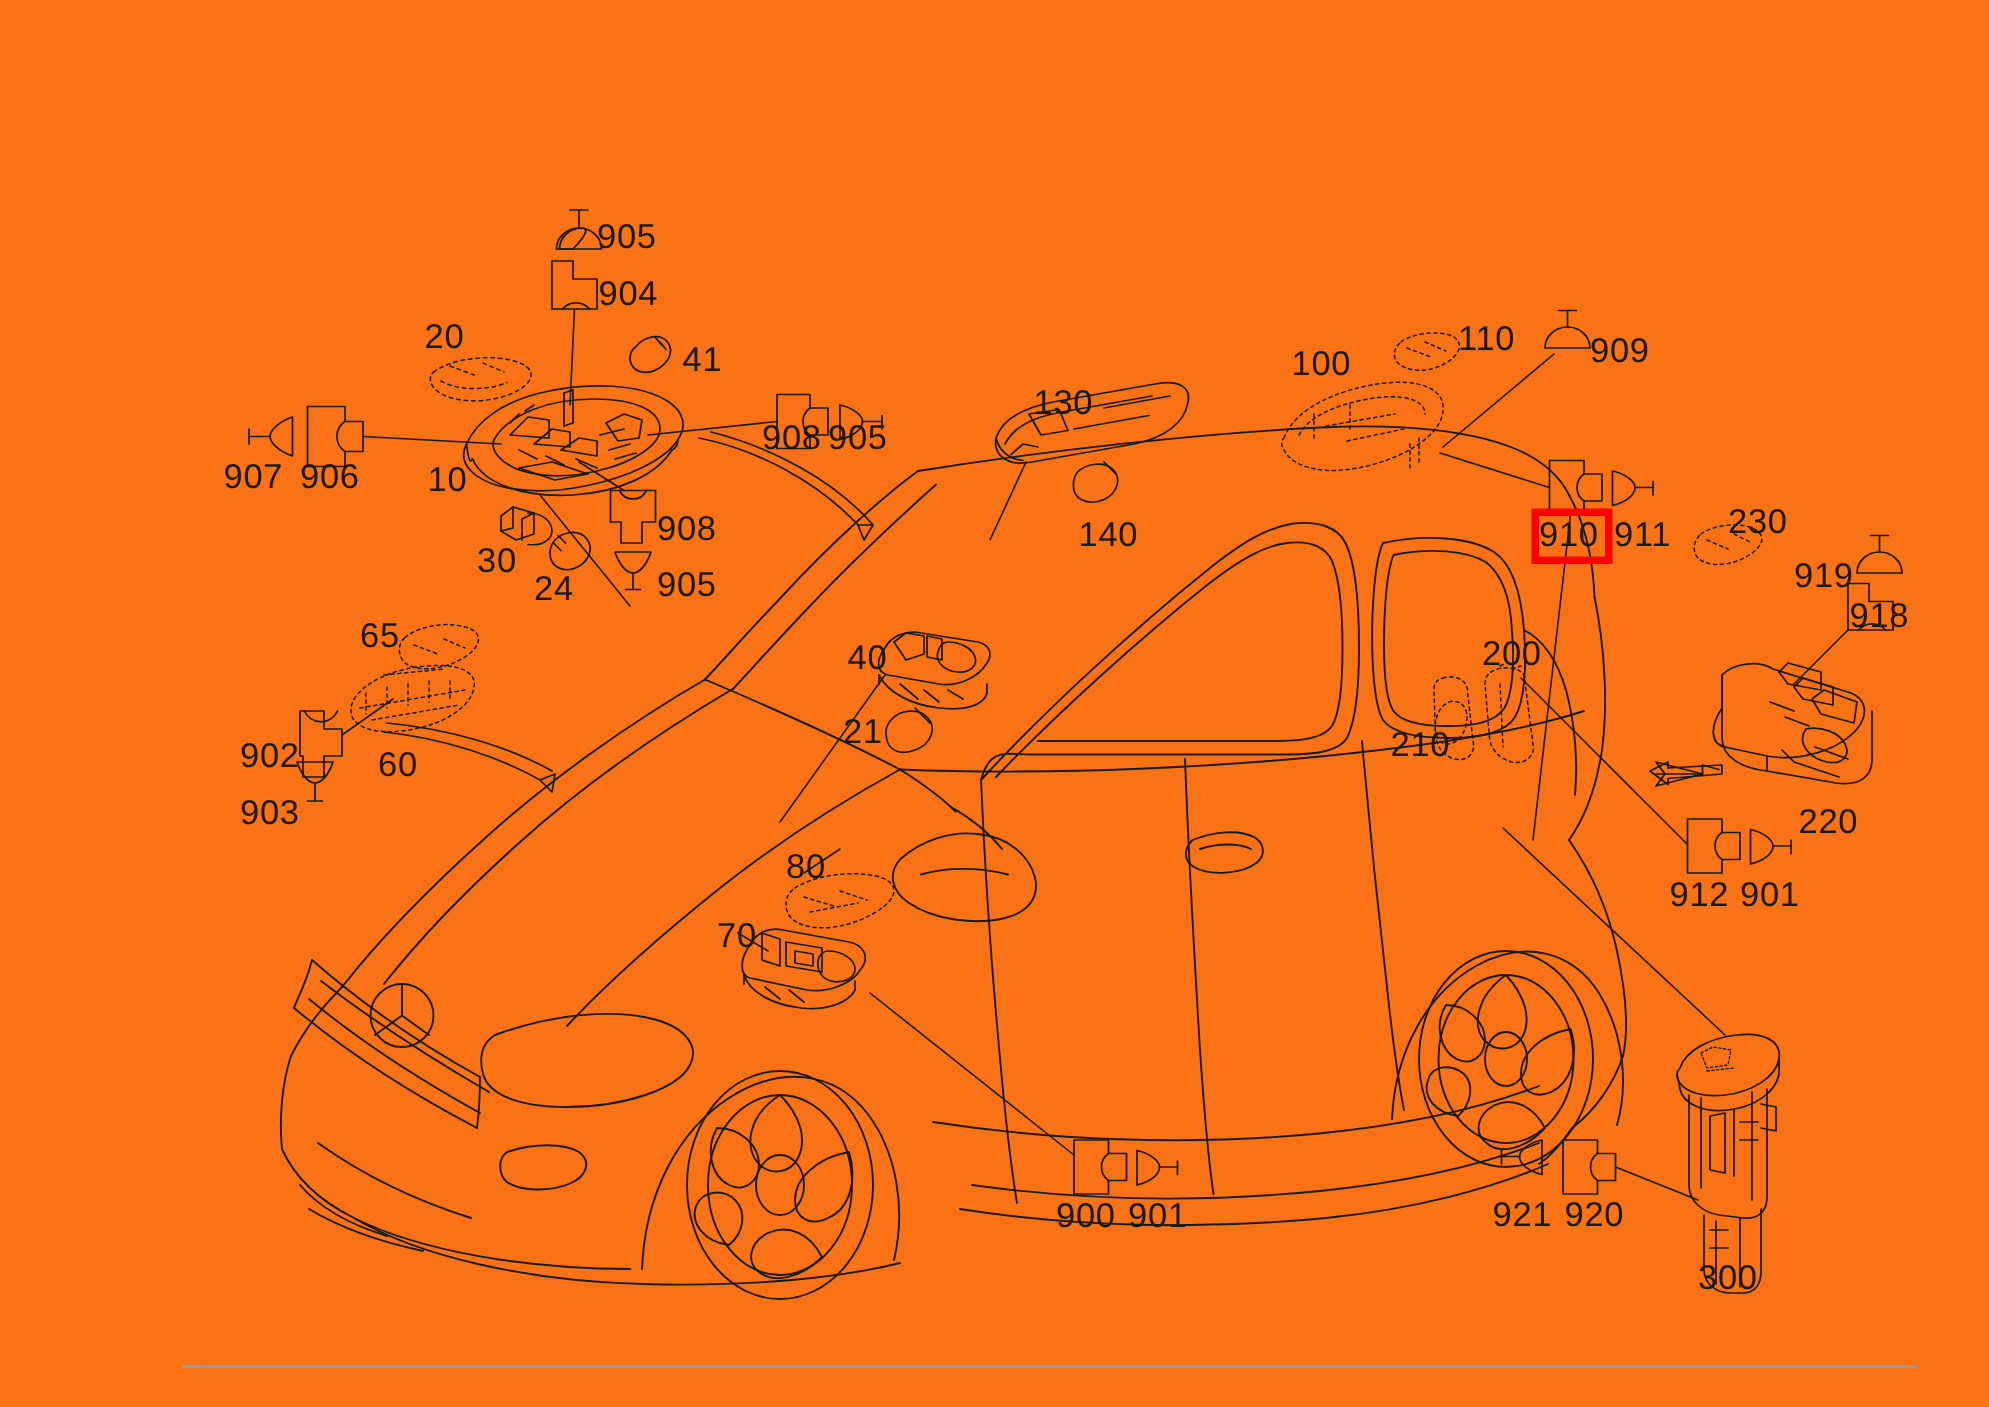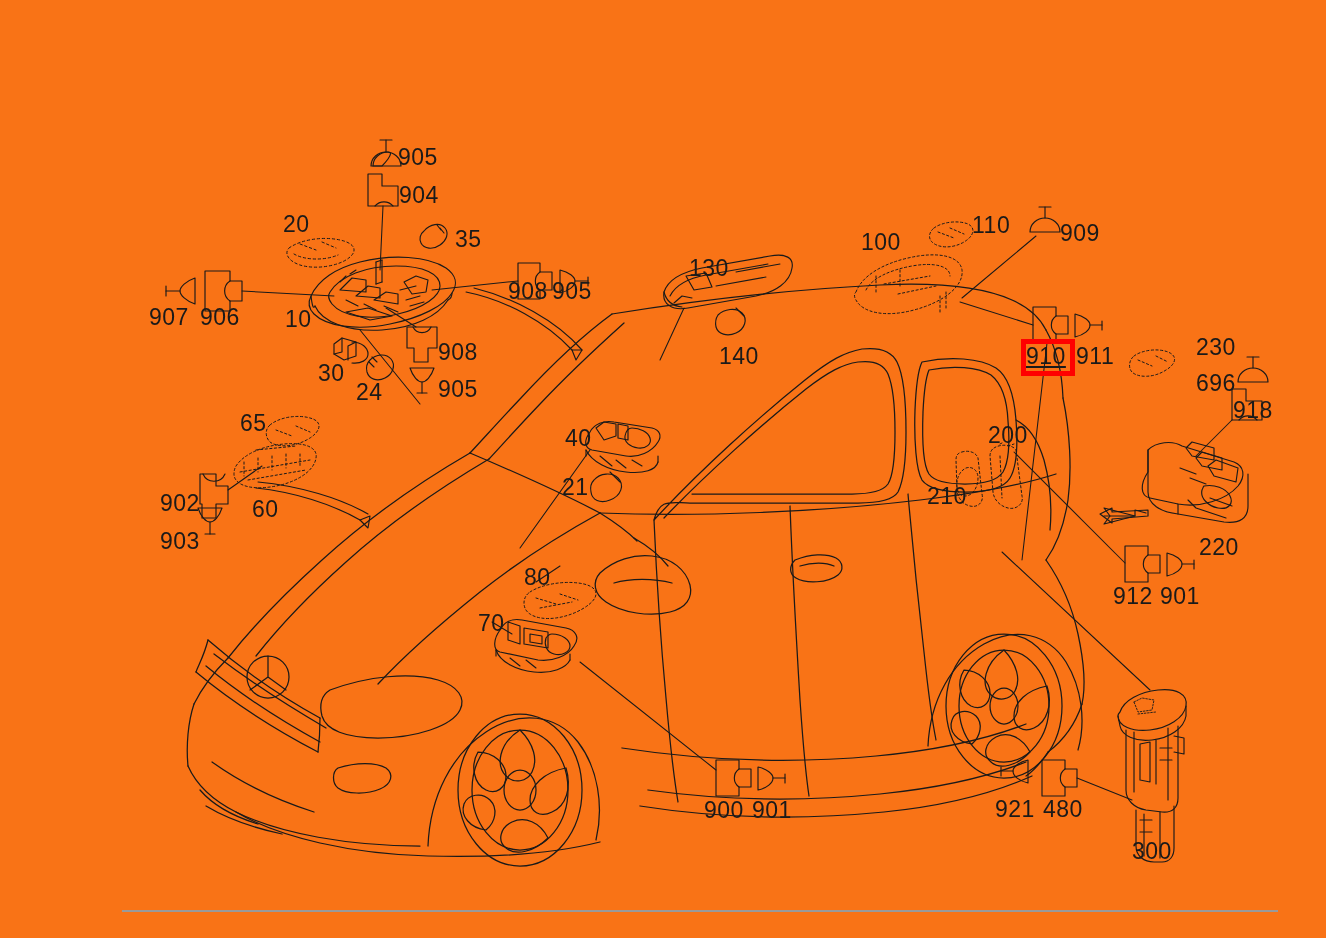--- a/index.html
+++ b/index.html
@@ -545,53 +545,53 @@
   </svg>
 
   <div class="hl-box" id="hl" style="left: 1021px; top: 339px; width: 54px; height: 37px; border-color: rgb(255, 0, 0);"></div>
 
   <div class="footrule" id="foot" style="left: 122px; top: 910px; width: 1156px; border-top-color: rgb(154, 154, 154);"></div>
 
   <div id="labels">
       <div class="lbl" style="left: 398px; top: 146px;">905</div>
       <div class="lbl" style="left: 399px; top: 184px;">904</div>
       <div class="lbl" style="left: 283px; top: 213px;">20</div>
-      <div class="lbl" style="left: 455px; top: 228px;">35</div>
+      <div class="lbl" style="left: 455px; top: 228px;">41</div>
       <div class="lbl" style="left: 149px; top: 306px;">907</div>
       <div class="lbl" style="left: 200px; top: 306px;">906</div>
       <div class="lbl" style="left: 285px; top: 308px;">10</div>
       <div class="lbl" style="left: 508px; top: 280px;">908</div>
       <div class="lbl" style="left: 552px; top: 280px;">905</div>
       <div class="lbl" style="left: 318px; top: 362px;">30</div>
       <div class="lbl" style="left: 356px; top: 381px;">24</div>
       <div class="lbl" style="left: 438px; top: 341px;">908</div>
       <div class="lbl" style="left: 438px; top: 378px;">905</div>
       <div class="lbl" style="left: 689px; top: 257px;">130</div>
       <div class="lbl" style="left: 719px; top: 345px;">140</div>
       <div class="lbl" style="left: 861px; top: 231px;">100</div>
       <div class="lbl" style="left: 956px; top: 214px; margin-left: 16px;">110</div>
       <div class="lbl" style="left: 1060px; top: 222px;">909</div>
-      <div class="lbl" style="left: 1026px; top: 345px; text-decoration: underline;">910</div>
+      <div class="lbl" style="left: 1026px; top: 345px;">910</div>
       <div class="lbl" style="left: 1076px; top: 345px;">911</div>
-      <div class="lbl" style="left: 1196px; top: 336px;">230</div>
-      <div class="lbl" style="left: 1196px; top: 372px;">696</div>
+      <div class="lbl" style="left: 1152px; top: 336px;">230</div>
+      <div class="lbl" style="left: 1196px; top: 372px;">919</div>
       <div class="lbl" style="left: 1196px; top: 399px; margin-left: 37px;">918</div>
       <div class="lbl" style="left: 240px; top: 412px;">65</div>
       <div class="lbl" style="left: 252px; top: 498px;">60</div>
       <div class="lbl" style="left: 160px; top: 492px;">902</div>
       <div class="lbl" style="left: 160px; top: 530px;">903</div>
       <div class="lbl" style="left: 565px; top: 427px;">40</div>
       <div class="lbl" style="left: 562px; top: 476px;">21</div>
       <div class="lbl" style="left: 988px; top: 424px;">200</div>
       <div class="lbl" style="left: 927px; top: 485px;">210</div>
       <div class="lbl" style="left: 1199px; top: 536px;">220</div>
       <div class="lbl" style="left: 1113px; top: 585px;">912</div>
       <div class="lbl" style="left: 1160px; top: 585px;">901</div>
       <div class="lbl" style="left: 524px; top: 566px;">80</div>
       <div class="lbl" style="left: 478px; top: 612px;">70</div>
       <div class="lbl" style="left: 704px; top: 799px;">900</div>
       <div class="lbl" style="left: 752px; top: 799px;">901</div>
       <div class="lbl" style="left: 995px; top: 798px;">921</div>
-      <div class="lbl" style="left: 1043px; top: 798px;">480</div>
+      <div class="lbl" style="left: 1043px; top: 798px;">920</div>
       <div class="lbl" style="left: 1132px; top: 840px;">300</div>
     </div>
 
 </div>
 
 </body></html>

